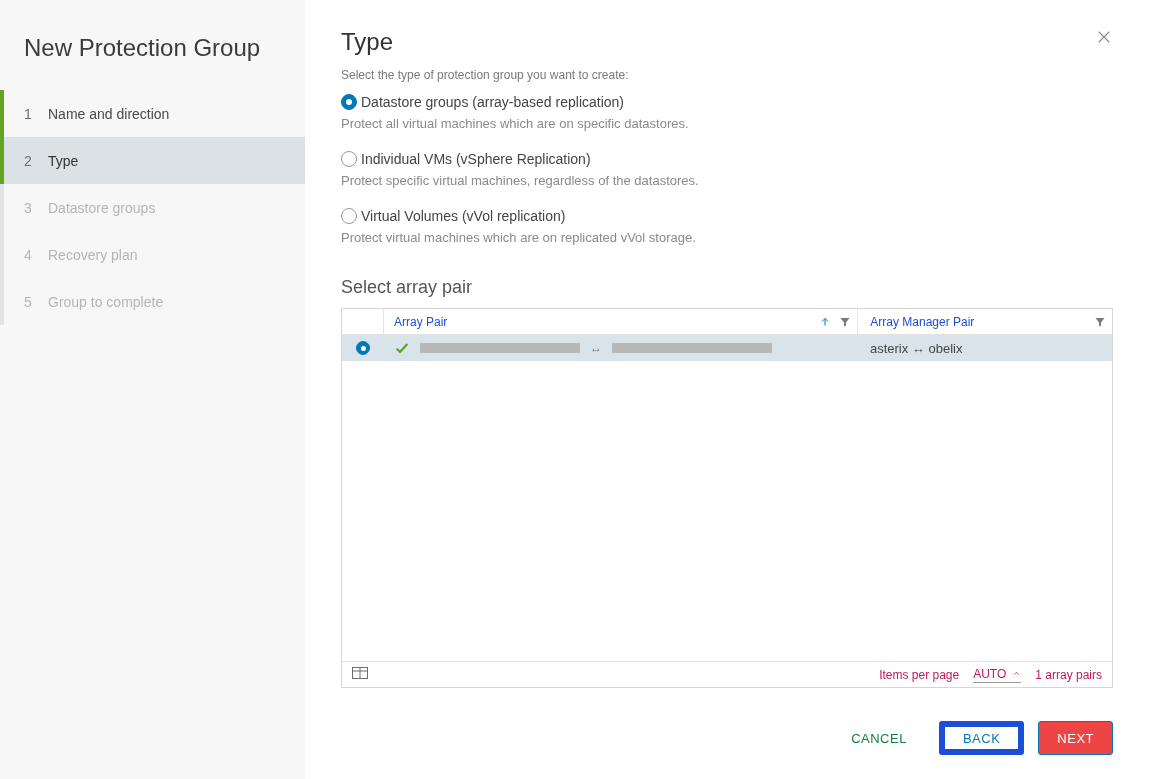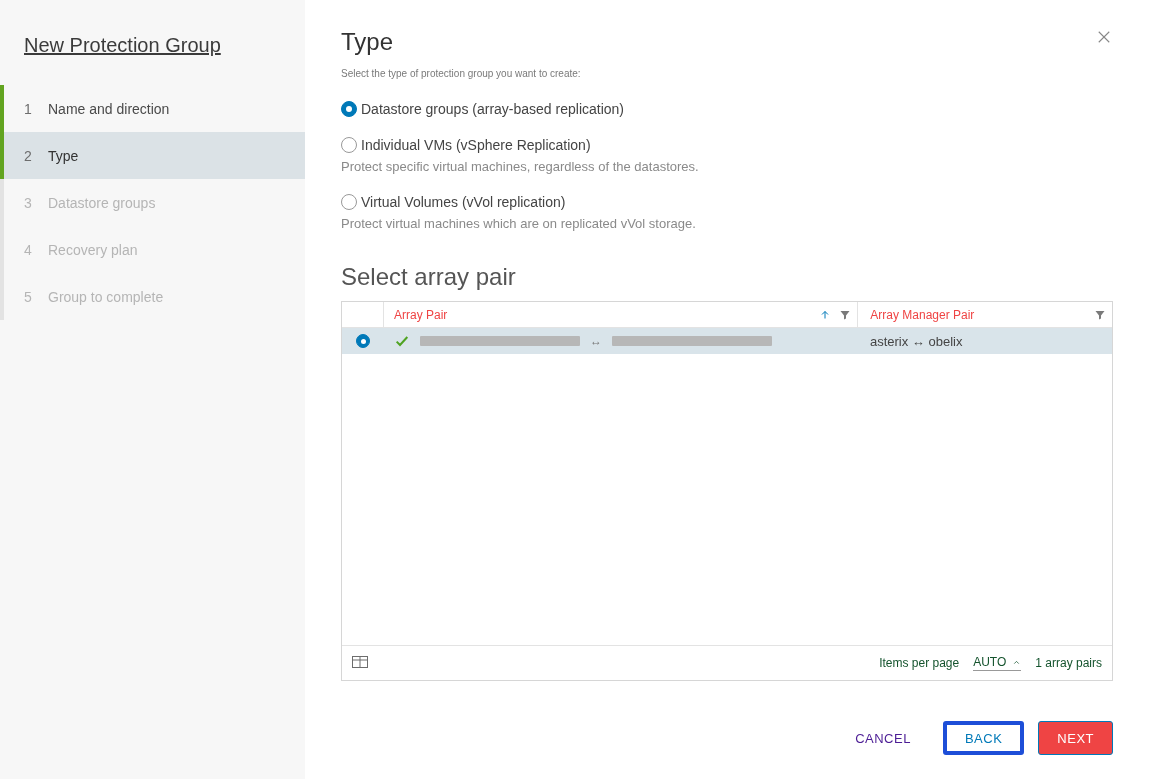--- a/index.html
+++ b/index.html
@@ -1,82 +1,82 @@
 <!DOCTYPE html>
 <html><head>
 <meta charset="utf-8">
 <style>
   * { box-sizing: border-box; margin: 0; padding: 0; }
   html, body { width: 1149px; height: 779px; font-family: "Segoe UI", "Helvetica Neue", Arial, sans-serif; color: #333; background: #fff; }
   .app { display: flex; width: 100%; height: 100%; }
 
   
   .sidebar { width: 305px; background: #f7f7f7; padding-top: 24px; }
-  .sidebar h1 { font-size: 20px; font-weight: 400; color: #3b3b3b; padding: 10px 24px 28px 24px; text-decoration: underline; }
+  .sidebar h1 { font-size: 24px; font-weight: 400; color: #3b3b3b; padding: 10px 24px 28px 24px; }
   .steps { border-left: 4px solid transparent; }
   .step { display: flex; align-items: center; height: 47px; padding-left: 20px; border-left: 4px solid transparent; margin-left: -4px; cursor: default; font-size: 14px; }
   .step .num { width: 24px; color: #6d6d6d; }
   .step .label {}
   .step.done   { color: #4a4a4a; }
   .step.done   { border-left-color: #62a420; }
   .step.active { background: #dbe2e6; color: #333; border-left-color: #62a420; font-weight: 400; }
   .step.future { color: #b5b5b5; }
   .step.future .num { color: #b5b5b5; }
   .step.future { border-left-color: #e3e3e3; }
 
   
   .main { flex: 1; display: flex; flex-direction: column; padding: 28px 36px 24px 36px; position: relative; }
   .close { position: absolute; top: 28px; right: 36px; cursor: pointer; color: #888; }
   .close svg { width: 18px; height: 18px; }
   h2.page-title { font-size: 24px; font-weight: 400; color: #333; margin-bottom: 12px; }
-  .subtitle { font-size: 10px; color: #7a7a7a; margin-bottom: 22px; }
+  .subtitle { font-size: 12px; color: #7a7a7a; margin-bottom: 12px; }
 
   .options { display: flex; flex-direction: column; gap: 20px; margin-bottom: 32px; }
   .option { display: flex; flex-direction: column; cursor: pointer; }
   .opt-head { display: flex; align-items: center; gap: 4px; font-size: 14px; color: #444; }
   .desc { font-size: 13px; color: #8a8a8a; margin-top: 6px; }
   .radio { width: 16px; height: 16px; border: 1px solid #999; border-radius: 50%; display: inline-flex; align-items: center; justify-content: center; flex-shrink: 0; }
   .radio.checked { border-color: #0079b8; background: #0079b8; }
   .radio.checked::after { content: ""; width: 6px; height: 6px; background: #fff; border-radius: 50%; }
 
-  .section-title { font-size: 24px; font-weight: 400; color: #555; margin-bottom: 10px; }
+  .section-title { font-size: 18px; font-weight: 400; color: #555; margin-bottom: 10px; }
 
   .grid { border: 1px solid #d6d6d6; display: flex; flex-direction: column; height: 380px; }
-  .grid-header { display: flex; align-items: flex-end; height: 26px; background: #fff; border-bottom: 1px solid #e3e3e3; font-size: 12px; color: #ef4444; }
+  .grid-header { display: flex; align-items: flex-end; height: 26px; background: #fff; border-bottom: 1px solid #e3e3e3; font-size: 12px; color: #1d4ed8; }
   .col-sel   { width: 42px; border-right: 1px solid #e3e3e3; height: 100%; }
   .col-pair  { flex: 1.15; display: flex; align-items: center; padding-left: 10px; border-right: 1px solid #e3e3e3; height: 100%; position: relative; }
   .col-mgr   { flex: 0.6; display: flex; align-items: center; padding-left: 12px; height: 100%; position: relative; }
   .col-actions { position: absolute; right: 6px; top: 0; bottom: 0; display: flex; align-items: center; gap: 8px; color: #7a7a7a; }
   .col-actions svg { width: 12px; height: 12px; }
   .icon-btn { cursor: pointer; display: inline-flex; }
 
   .grid-body { flex: 1; overflow: auto; }
   .row { display: flex; align-items: center; height: 26px; background: #d9e4ea; font-size: 13px; color: #444; }
   .row .col-sel { display: flex; align-items: center; justify-content: center; border-right: none; }
   .row .radio { width: 14px; height: 14px; }
   .row .radio.checked { background: #0079b8; border-color: #0079b8; }
   .row .radio.checked::after { width: 5px; height: 5px; }
   .row .col-pair { border-right: none; display: flex; align-items: center; gap: 10px; }
   .check { color: #4fa321; display: inline-flex; }
   .check svg { width: 16px; height: 16px; }
   .redact { height: 10px; background: #b7b7b7; border-radius: 1px; }
   .swap { color: #777; font-size: 12px; }
   .arrow-both { font-family: Arial; }
 
-  .grid-footer { height: 26px; border-top: 1px solid #e3e3e3; display: flex; align-items: center; justify-content: space-between; padding: 17px 10px; font-size: 12px; color: #14532d; }
+  .grid-footer { height: 26px; border-top: 1px solid #e3e3e3; display: flex; align-items: center; justify-content: space-between; padding: 8px 10px; font-size: 12px; color: #be185d; }
   .footer-left svg { width: 16px; height: 12px; }
   .footer-right { display: flex; align-items: center; gap: 14px; }
   .paginator { display: flex; align-items: center; gap: 6px; border-bottom: 1px solid #999; padding-bottom: 1px; cursor: pointer; }
   .paginator svg { width: 9px; height: 9px; }
 
   
   .buttons { margin-top: auto; display: flex; justify-content: flex-end; align-items: center; gap: 14px; padding-top: 30px; }
   .btn { height: 34px; padding: 0 18px; font-size: 13px; letter-spacing: 0.5px; border-radius: 3px; cursor: pointer; display: inline-flex; align-items: center; justify-content: center; text-transform: uppercase; }
-  .btn-link { color: #4c1d95; background: transparent; border: none; text-align: right; }
-  .btn-outline { color: #0079b8; background: #fff; border: 4px solid #1d4ed8; }
+  .btn-link { color: #15803d; background: transparent; border: none; text-align: right; }
+  .btn-outline { color: #0079b8; background: #fff; border: 6px solid #1d4ed8; }
   .btn-primary { color: #fff; background: #ef4444; border: 1px solid #0079b8; }
 </style>
 </head>
 <body>
 
 <div class="app">
 
   <aside class="sidebar">
     <h1>New Protection Group</h1>
 
@@ -115,20 +115,21 @@
 
     <h2 class="page-title">Type</h2>
     <p class="subtitle">Select the type of protection group you want to create:</p>
 
     <div class="options">
       <div class="option">
         <div class="opt-head">
           <span class="radio checked"></span>
           <span>Datastore groups (array-based replication)</span>
         </div>
+        <span class="desc">Protect all virtual machines which are on specific datastores.</span>
       </div>
 
       <div class="option">
         <div class="opt-head">
           <span class="radio"></span>
           <span>Individual VMs (vSphere Replication)</span>
         </div>
         <span class="desc">Protect specific virtual machines, regardless of the datastores.</span>
       </div>
 

